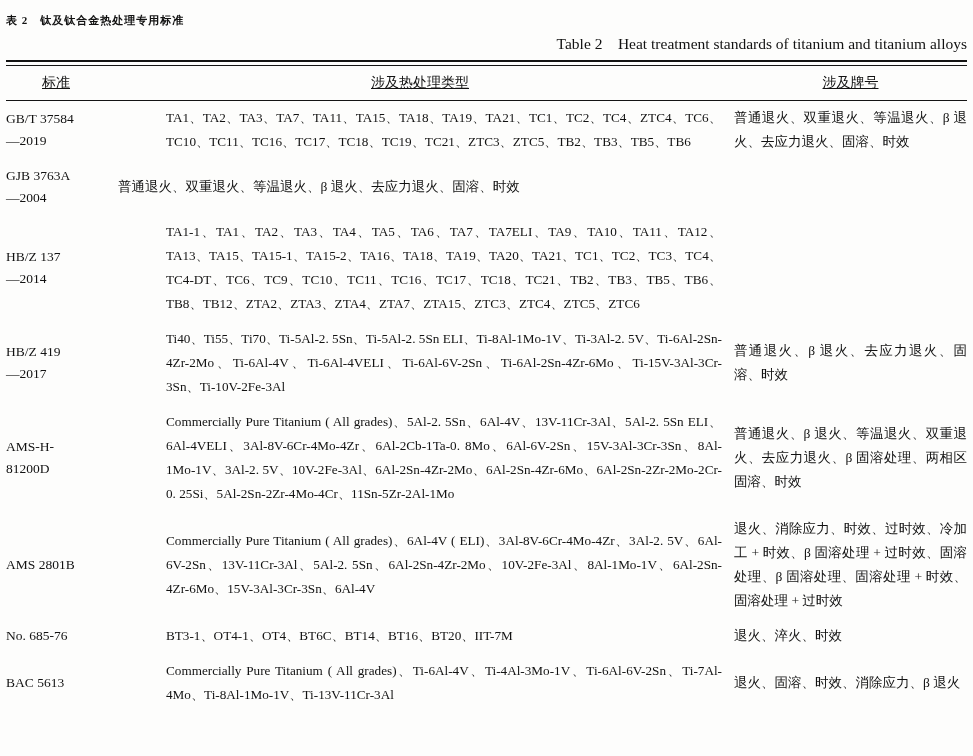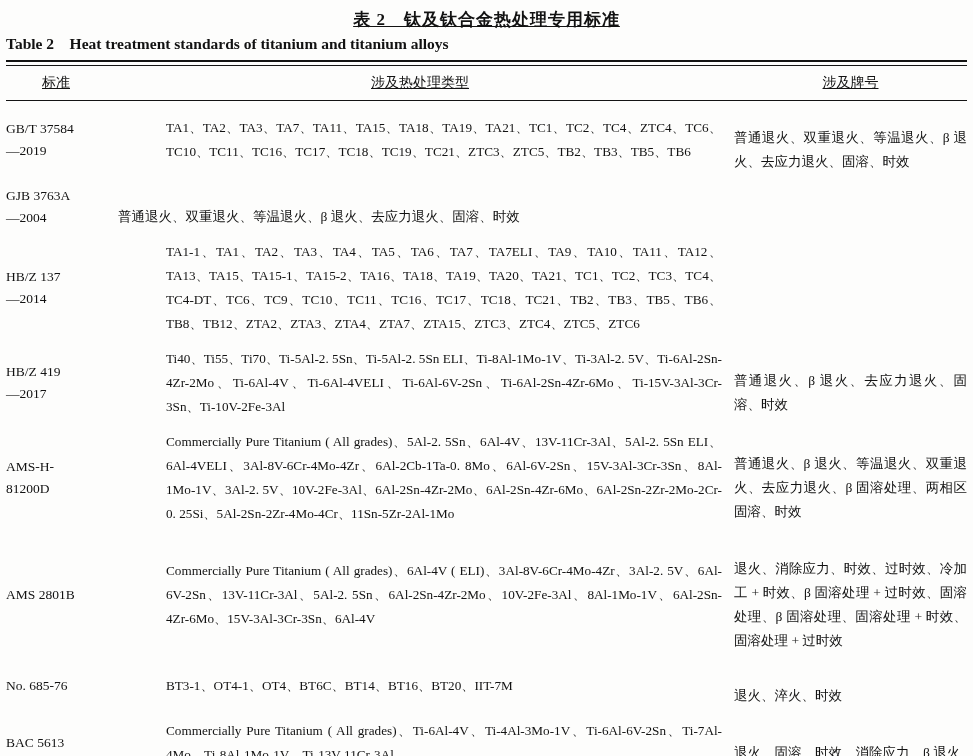--- a/index.html
+++ b/index.html
@@ -12,30 +12,28 @@
   .page {
     position: relative;
     width: 973px;
     height: 756px;
     background: #fdfdfc;
     overflow: hidden;
     box-sizing: border-box;
     padding: 8px 6px 0 6px;
   }
   .title-cn {
-    text-align: center;
     font-weight: bold;
-    font-size: 17px;
+    font-size: 11px;
     line-height: 24px;
     letter-spacing: 1px;
-    text-decoration: underline;
   }
   .title-en {
-    text-align: left;
-    font-weight: bold;
+    text-align: right;
+    font-weight: normal;
     font-size: 15.5px;
     line-height: 23px;
     margin-bottom: 5px;
   }
   .rule-top {
     border-top: 2.6px solid #141414;
     border-bottom: 1px solid #141414;
     height: 3px;
   }
   .thead {
@@ -65,21 +63,20 @@
   .cell-grades {
     font-size: 13.2px;
     line-height: 24px;
     text-align: justify;
     margin-left: 48px;
   }
   .cell-treatments {
     font-size: 13.5px;
     line-height: 24px;
     text-align: justify;
-    margin-top: 20px;
   }
 </style>
 </head>
 <body>
 
 <div class="page">
   <div class="title-cn">表 2　钛及钛合金热处理专用标准</div>
   <div class="title-en">Table 2　Heat treatment standards of titanium and titanium alloys</div>
 
   <div class="rule-top"></div>

